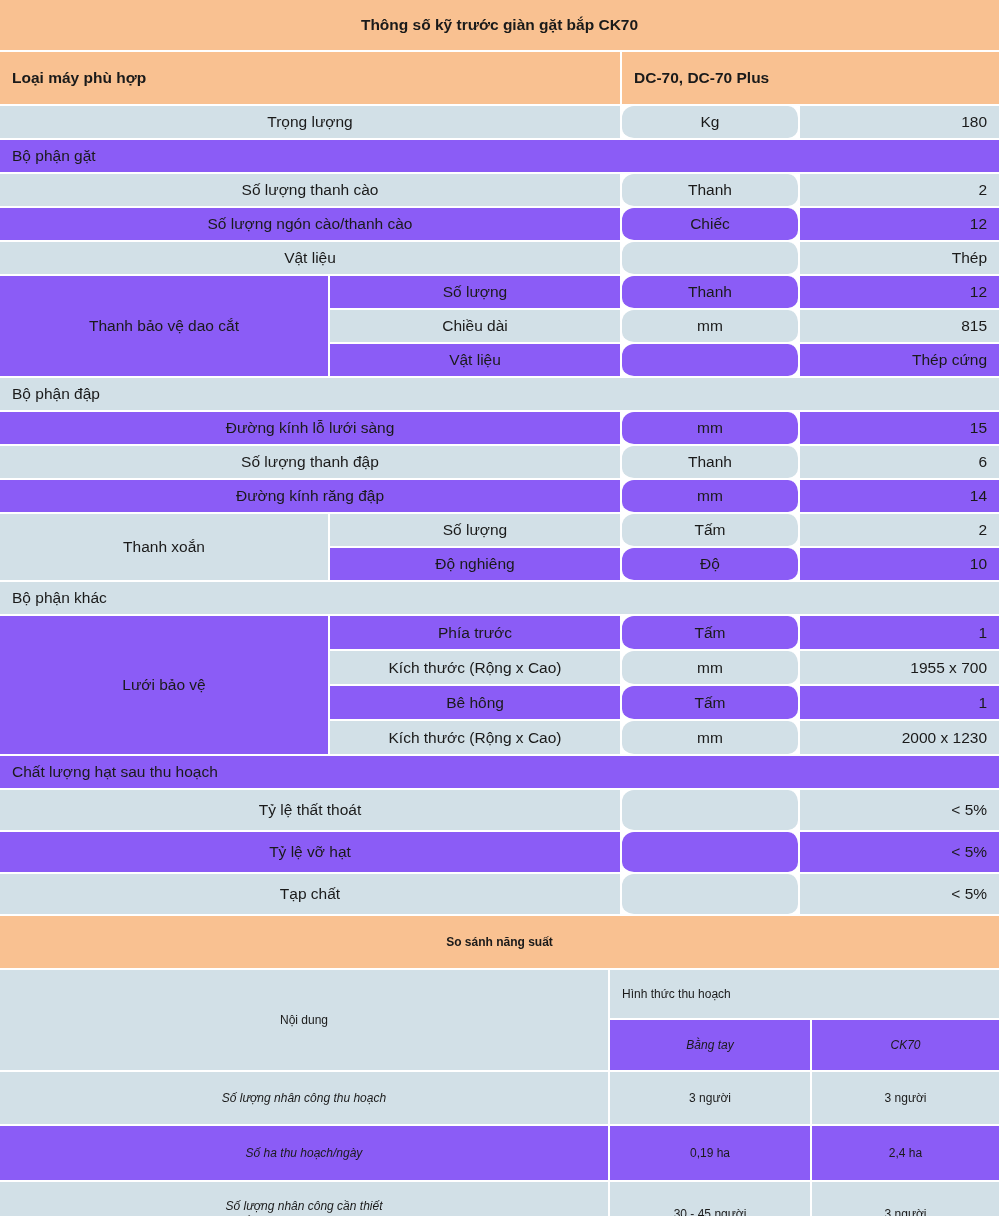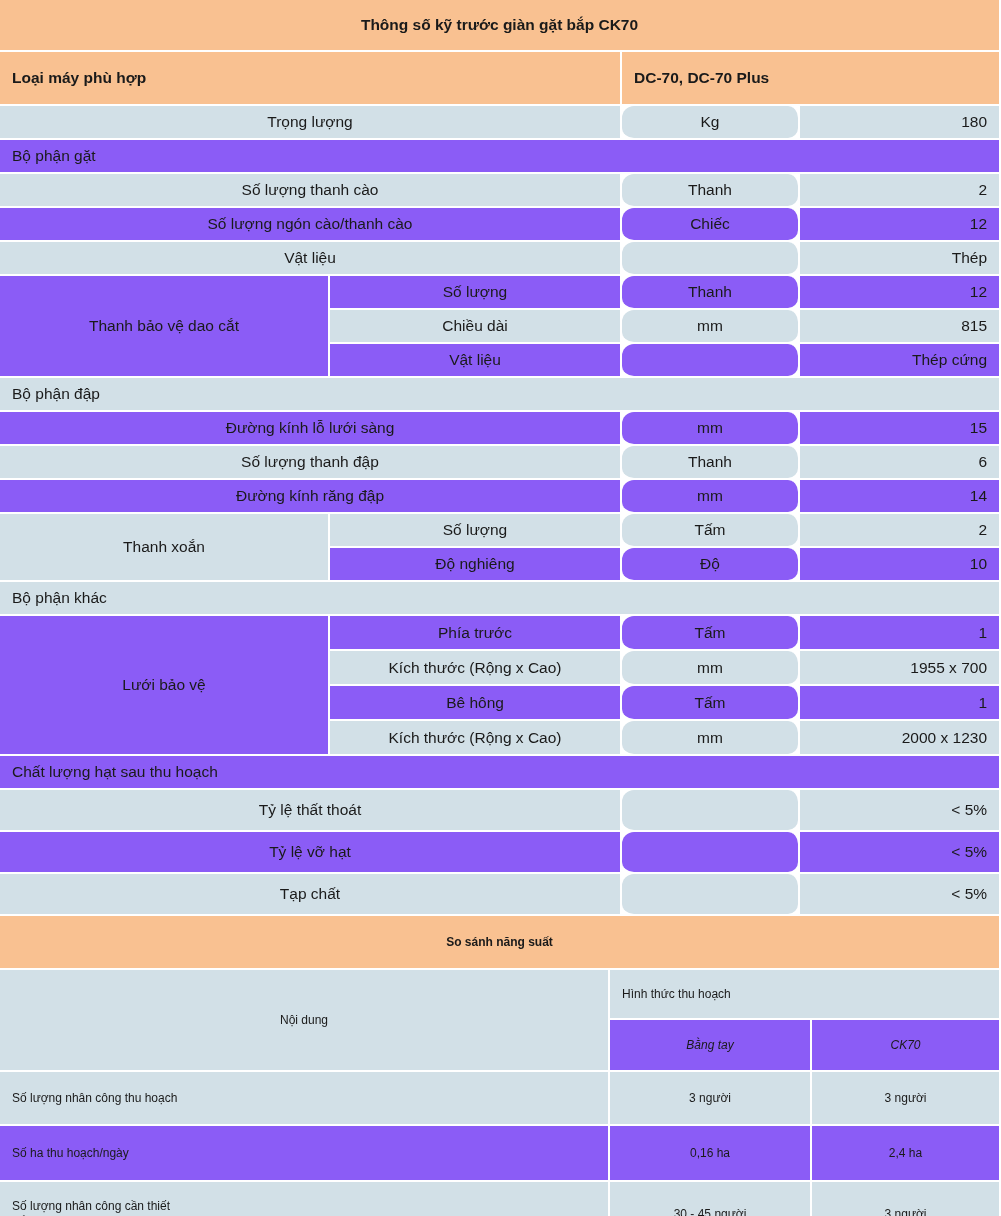--- a/index.html
+++ b/index.html
@@ -90,21 +90,21 @@
   }
   .cmp-title {
     text-align: center;
     font-weight: bold;
     font-size: 17px;
     height: 52px;
   }
   .cmp-noidung { text-align: center; height: 100px; }
   .cmp-group   { text-align: left; height: 48px; }
   .cmp-sub     { text-align: center; height: 50px; font-style: italic; }
-  .cmp-label   { text-align: left; }
+  .cmp-label   { text-align: center; font-style: italic; }
   .cmp-val     { text-align: center; }
   .h52 { height: 52px; }
   .h54 { height: 54px; }
   .h64 { height: 64px; }
   .pre-line { white-space: pre-line; }
 </style>
 </head>
 <body>
 
 <div class="sheet">
@@ -279,21 +279,21 @@
       </tr>
 
       <tr>
         <td class="c-dark cmp-label h52">Số lượng nhân công thu hoạch</td>
         <td class="c-dark cmp-val h52">3 người</td>
         <td class="c-dark cmp-val h52 no-right">3 người</td>
       </tr>
 
       <tr>
         <td class="c-light cmp-label h54">Số ha thu hoạch/ngày</td>
-        <td class="c-light cmp-val h54">0,16 ha</td>
+        <td class="c-light cmp-val h54">0,19 ha</td>
         <td class="c-light cmp-val h54 no-right">2,4 ha</td>
       </tr>
 
       <tr>
         <td class="c-dark cmp-label h64 pre-line">Số lượng nhân công cần thiết
 để thu hoạch 2,4 ha/ngày</td>
         <td class="c-dark cmp-val h64">30 - 45 người</td>
         <td class="c-dark cmp-val h64 no-right">3 người</td>
       </tr>
 

